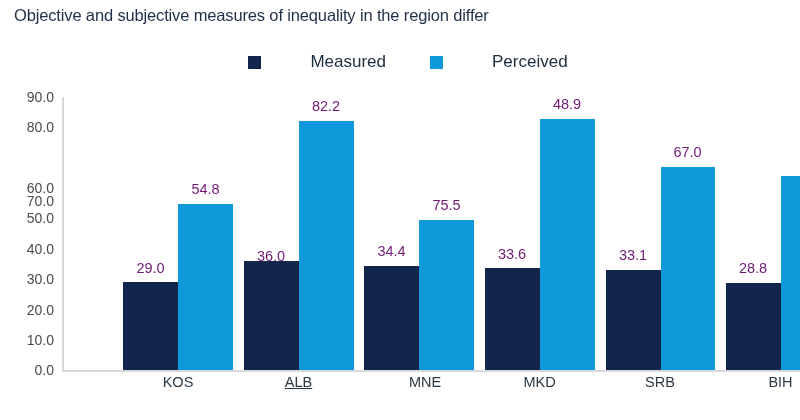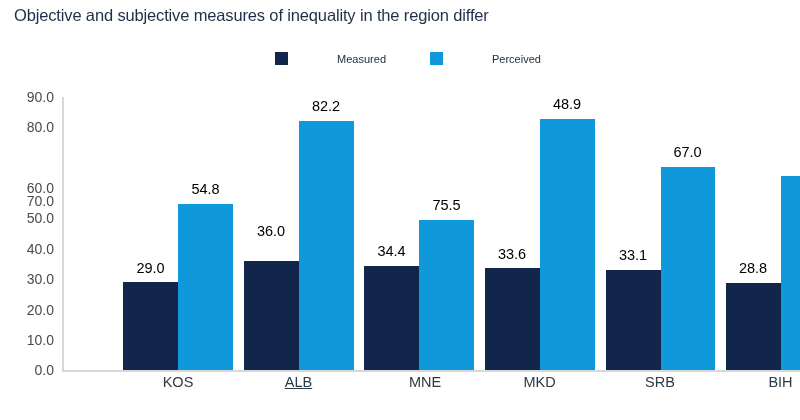--- a/index.html
+++ b/index.html
@@ -53,21 +53,21 @@
     align-items: center;
     gap: 9px;
   }
   .legend-swatch {
     width: 13px;
     height: 13px;
     display: block;
     flex: none;
   }
   .legend-label {
-    font-size: 11px;
+    font-size: 17px;
     color: #20303f;
     white-space: nowrap;
     padding-left: 40px;
   }
 
   
   .plot {
     position: absolute;
     left: 62px;
     top: 97px;
@@ -141,21 +141,21 @@
   }
   .bar {
     width: 100%;
     display: block;
   }
   .bar-value {
     position: absolute;
     left: 50%;
     transform: translateX(-50%);
     font-size: 14.5px;
-    color: #000000;
+    color: #701a75;
     white-space: nowrap;
     line-height: 1;
   }
 
   
   .cat-labels {
     position: absolute;
     left: 62px;
     top: 374px;
     width: 738px;
@@ -213,21 +213,21 @@
             </div>
             <div class="bar-wrap" style="width: 55px;">
               <div class="bar-value" style="bottom: 173.227px;">54.8</div>
               <div class="bar" style="height: 166.227px; background: rgb(16, 153, 218);"></div>
             </div>
           </div>
         </div>
         <div class="group" style="left: 181.5px; width: 110px;">
           <div class="bars">
             <div class="bar-wrap" style="width: 55px;">
-              <div class="bar-value" style="bottom: 132px;">36.0</div>
+              <div class="bar-value" style="bottom: 107px;">36.0</div>
               <div class="bar" style="height: 109.2px; background: rgb(18, 37, 74);"></div>
             </div>
             <div class="bar-wrap" style="width: 55px;">
               <div class="bar-value" style="bottom: 256.34px;">82.2</div>
               <div class="bar" style="height: 249.34px; background: rgb(16, 153, 218);"></div>
             </div>
           </div>
         </div>
         <div class="group" style="left: 302px; width: 110px;">
           <div class="bars">

